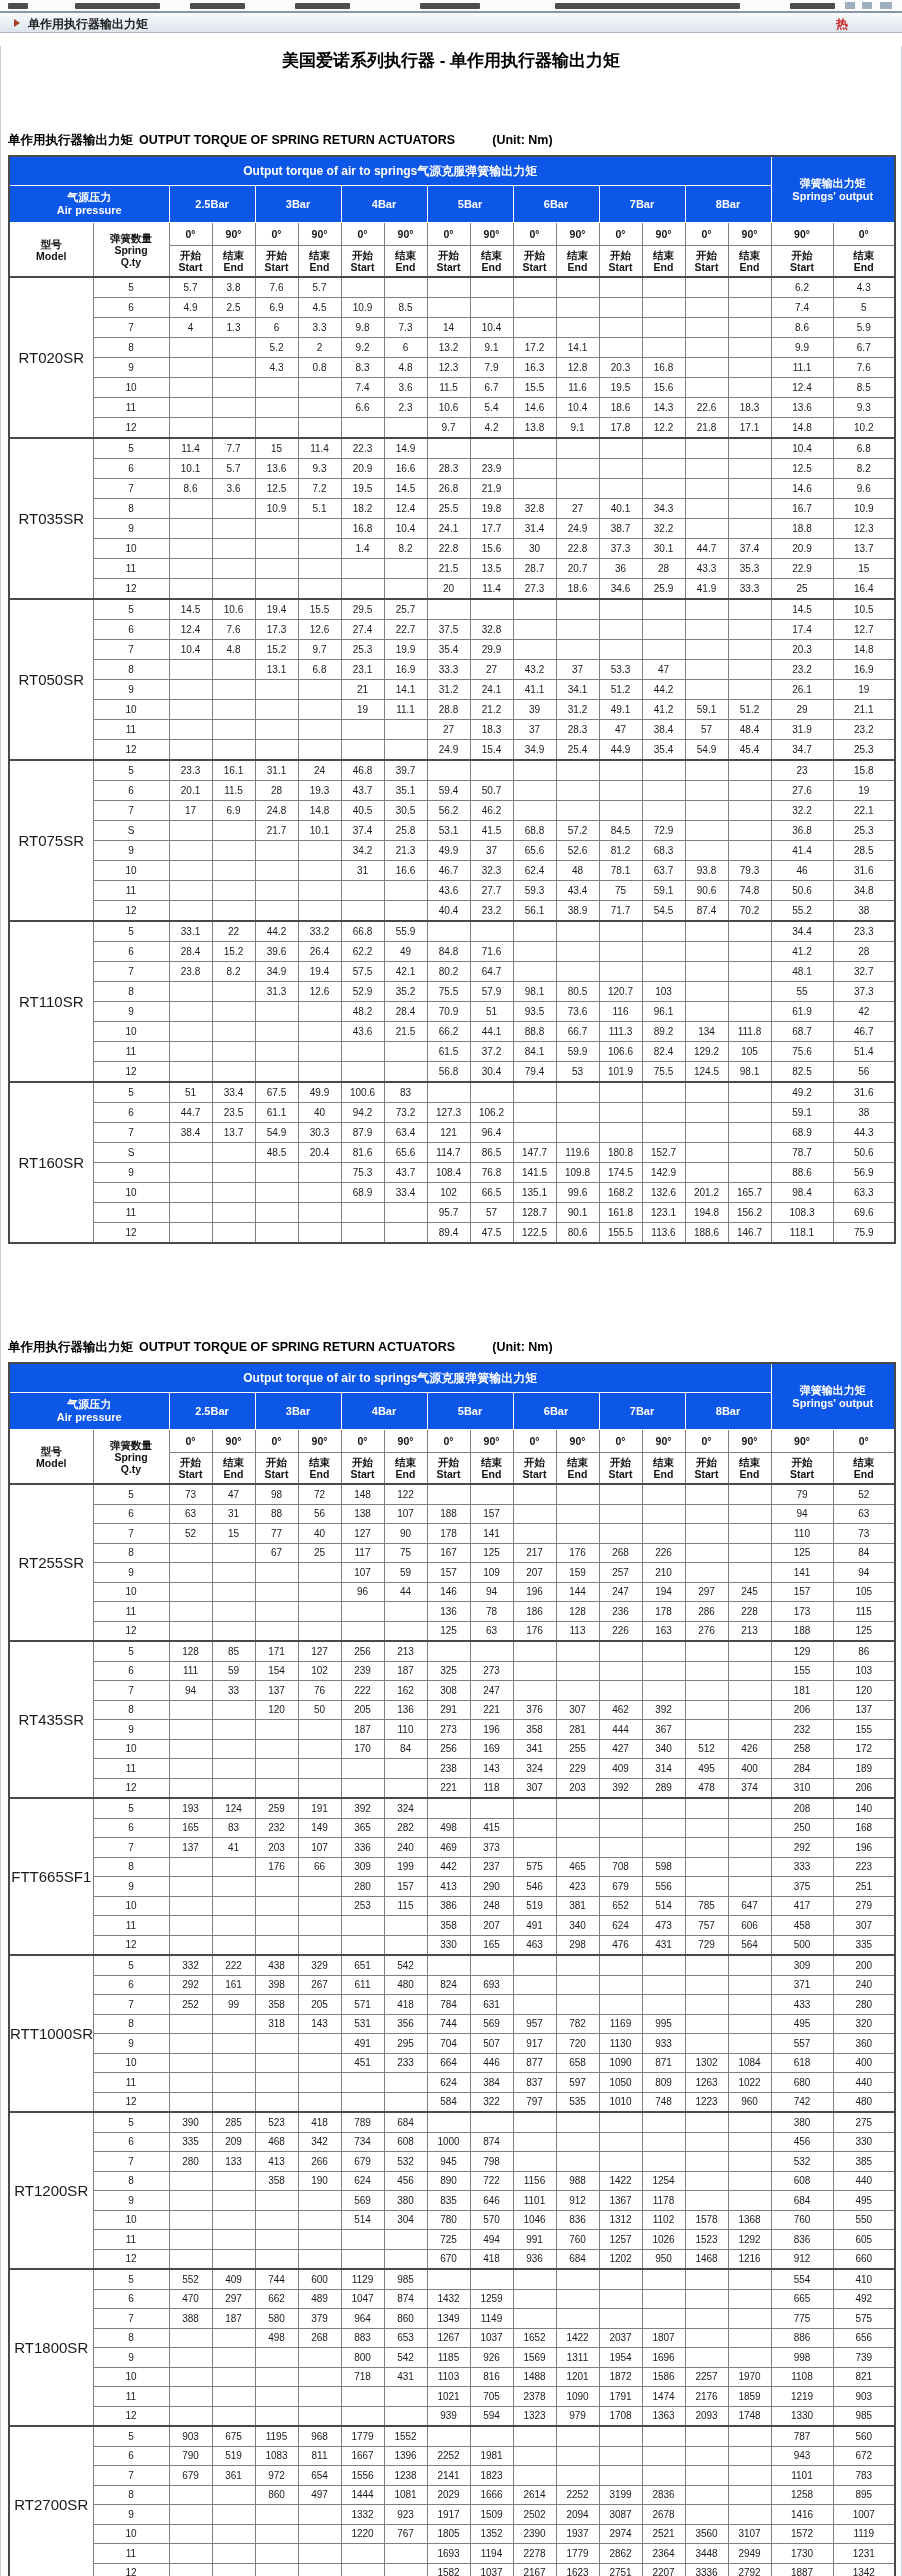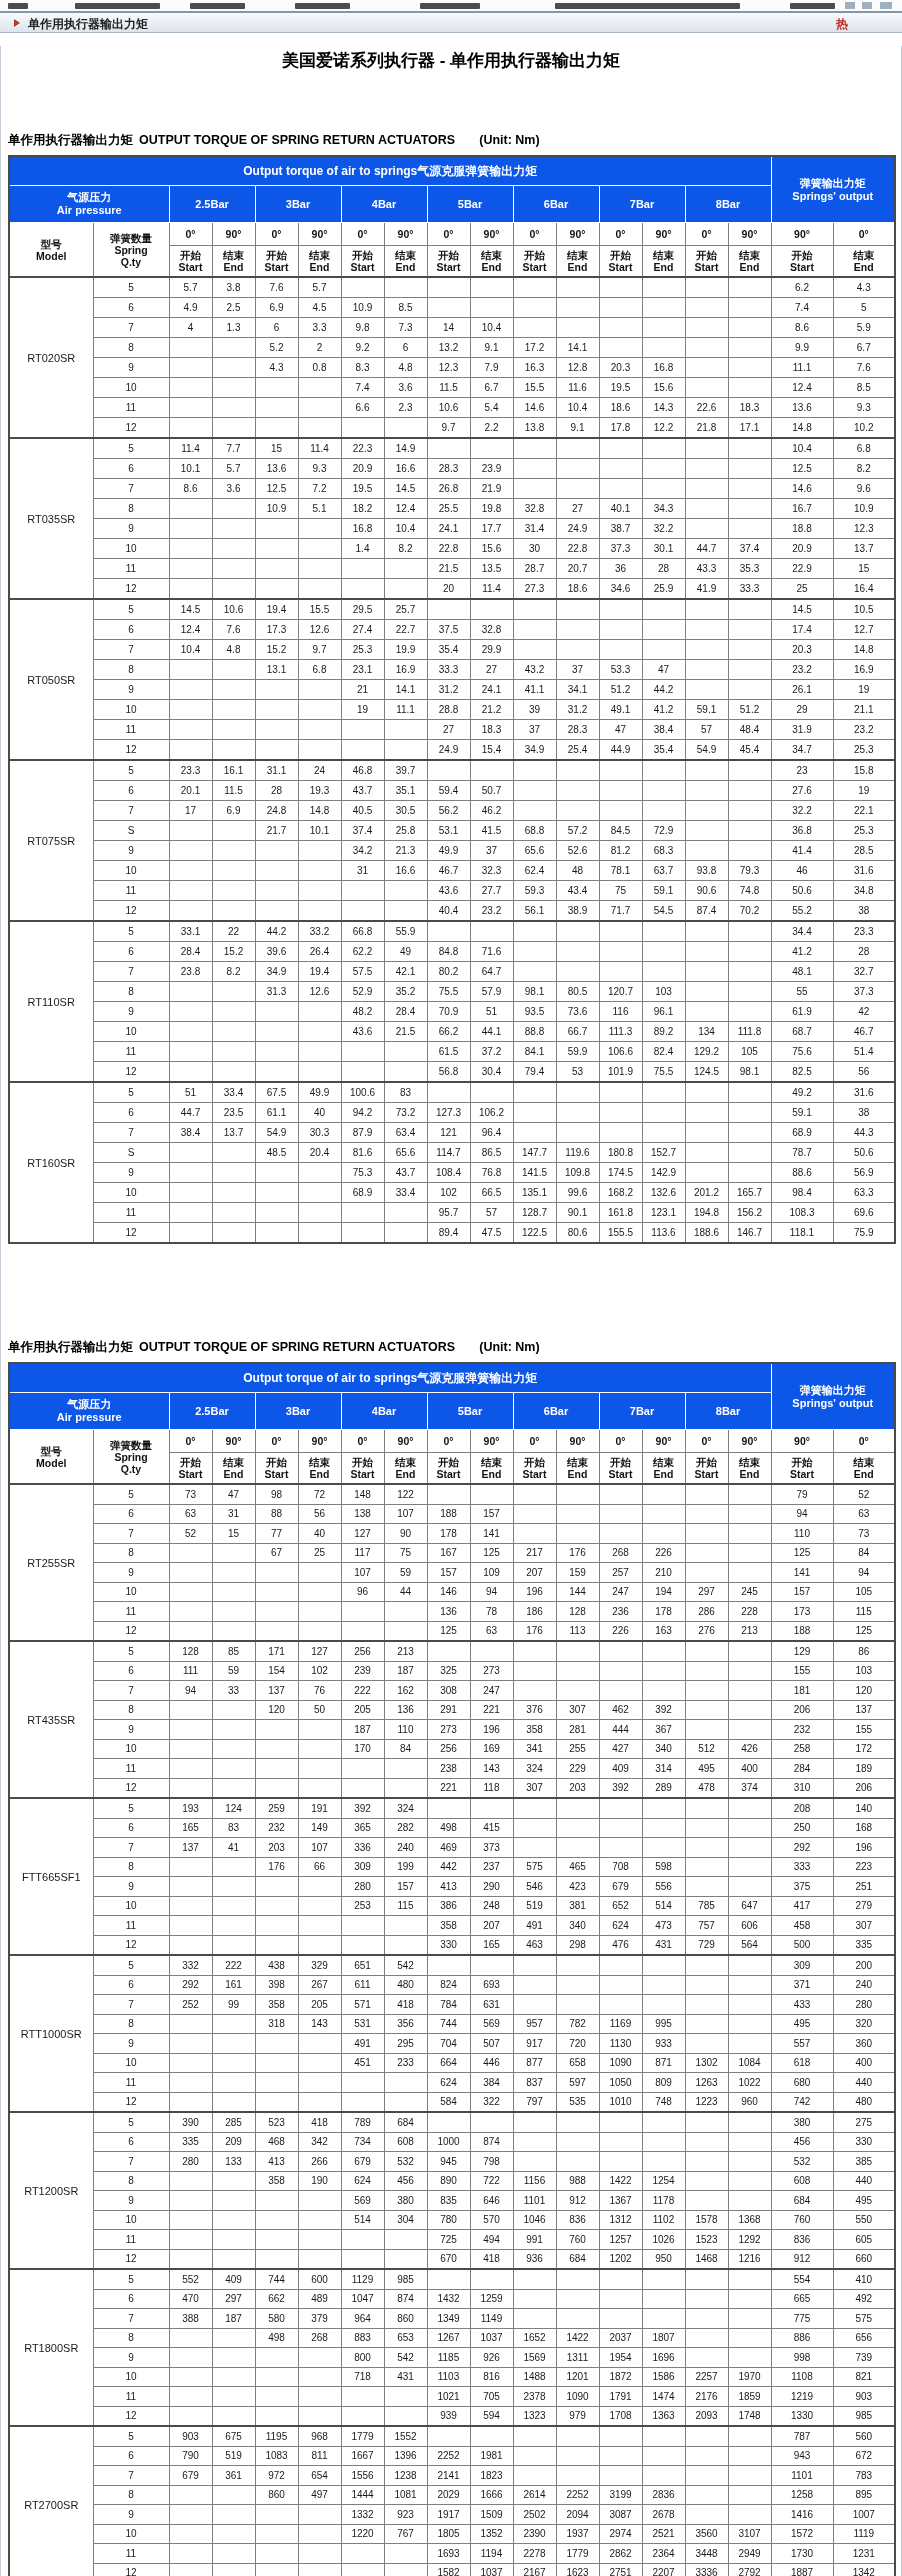--- a/index.html
+++ b/index.html
@@ -26,37 +26,37 @@
   .arrow-ico{position:absolute;left:14px;top:6px;width:0;height:0;
     border-top:4px solid transparent;border-bottom:4px solid transparent;border-left:6px solid #b23a2a;}
   .crumb{position:absolute;left:28px;top:3px;font-size:12px;font-weight:bold;color:#222;}
   .hot{position:absolute;left:836px;top:3px;font-size:12px;font-weight:bold;color:#cc2222;}
 
   
   .page{width:886px;padding:0 7px;border-left:1px solid #c5ced8;border-right:1px solid #c5ced8;background:#fff;}
   h1.title{margin:13px 0 16px 0;height:30px;line-height:30px;text-align:center;font-size:17px;color:#000;}
   .sec-head{margin:56px 0 6px 0;font-size:12.5px;font-weight:bold;color:#000;white-space:nowrap;}
   .sec-head .en{margin-left:6px;}
-  .sec-head .unit{margin-left:24px;text-align:center;}
+  .sec-head .unit{margin-left:37px;text-align:center;}
   .section.second .sec-head{margin-top:95px;}
 
   table.torque{border-collapse:collapse;table-layout:fixed;width:886px;border:2px solid #4a4a4a;}
   table.torque th,table.torque td{padding:0;text-align:center;vertical-align:middle;overflow:hidden;}
   table.torque thead th{font-weight:bold;}
   tr.hb th{background:#0d57e8;color:#ffffff;border:1px solid #ffffff;font-size:11px;line-height:13px;}
   tr.hb th.t1{font-size:12px;height:28px;}
   tr.hb.bars th{height:36px;}
   tr.hw th{background:#ffffff;color:#111;border:1px solid #7f7f7f;font-size:10.5px;line-height:12px;}
   tr.hw.ang th{height:22px;}
   tr.hw.se th{height:30px;}
   table.torque tbody td{border:1px solid #7f7f7f;font-size:10px;color:#1a1a1a;}
   .tbl1 tbody td{height:19px;}
   .tbl2 tbody td{height:18.5px;}
   table.torque tbody tr.gs td{border-top:2px solid #4a4a4a;}
-  table.torque td.model{font-size:11px;}
+  table.torque td.model{font-size:15px;}
 </style>
 </head>
 <body>
 
 <div class="topstrip">
   <div class="frag f1"></div>
   <div class="frag f2"></div>
   <div class="frag f3"></div>
   <div class="frag f4"></div>
   <div class="frag f5"></div>
@@ -293,21 +293,21 @@
             </tr>
             <tr>
               <td>12</td>
               <td></td>
               <td></td>
               <td></td>
               <td></td>
               <td></td>
               <td></td>
               <td>9.7</td>
-              <td>2.2</td>
+              <td>4.2</td>
               <td>13.8</td>
               <td>9.1</td>
               <td>17.8</td>
               <td>12.2</td>
               <td>21.8</td>
               <td>17.1</td>
               <td>14.8</td>
               <td>10.2</td>
             </tr>
             <tr class="gs">

